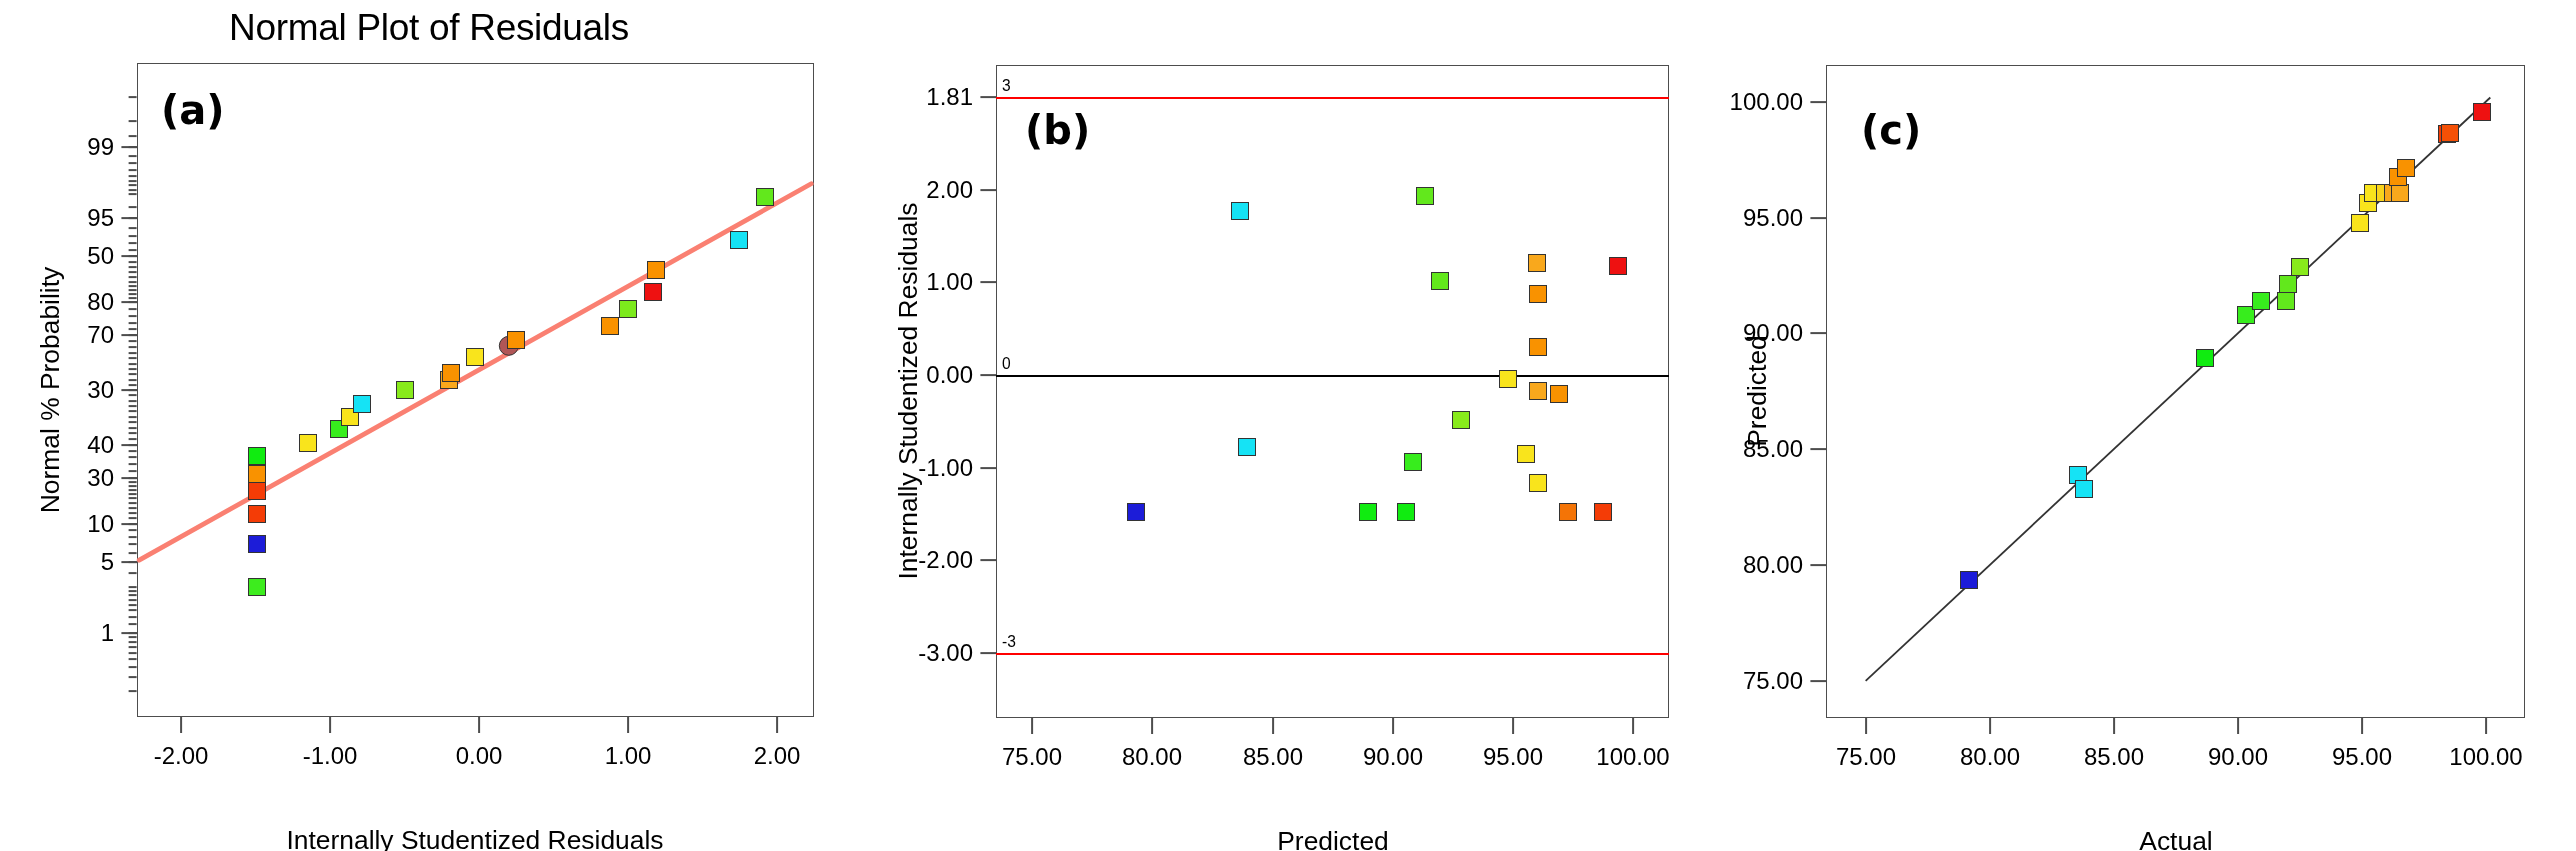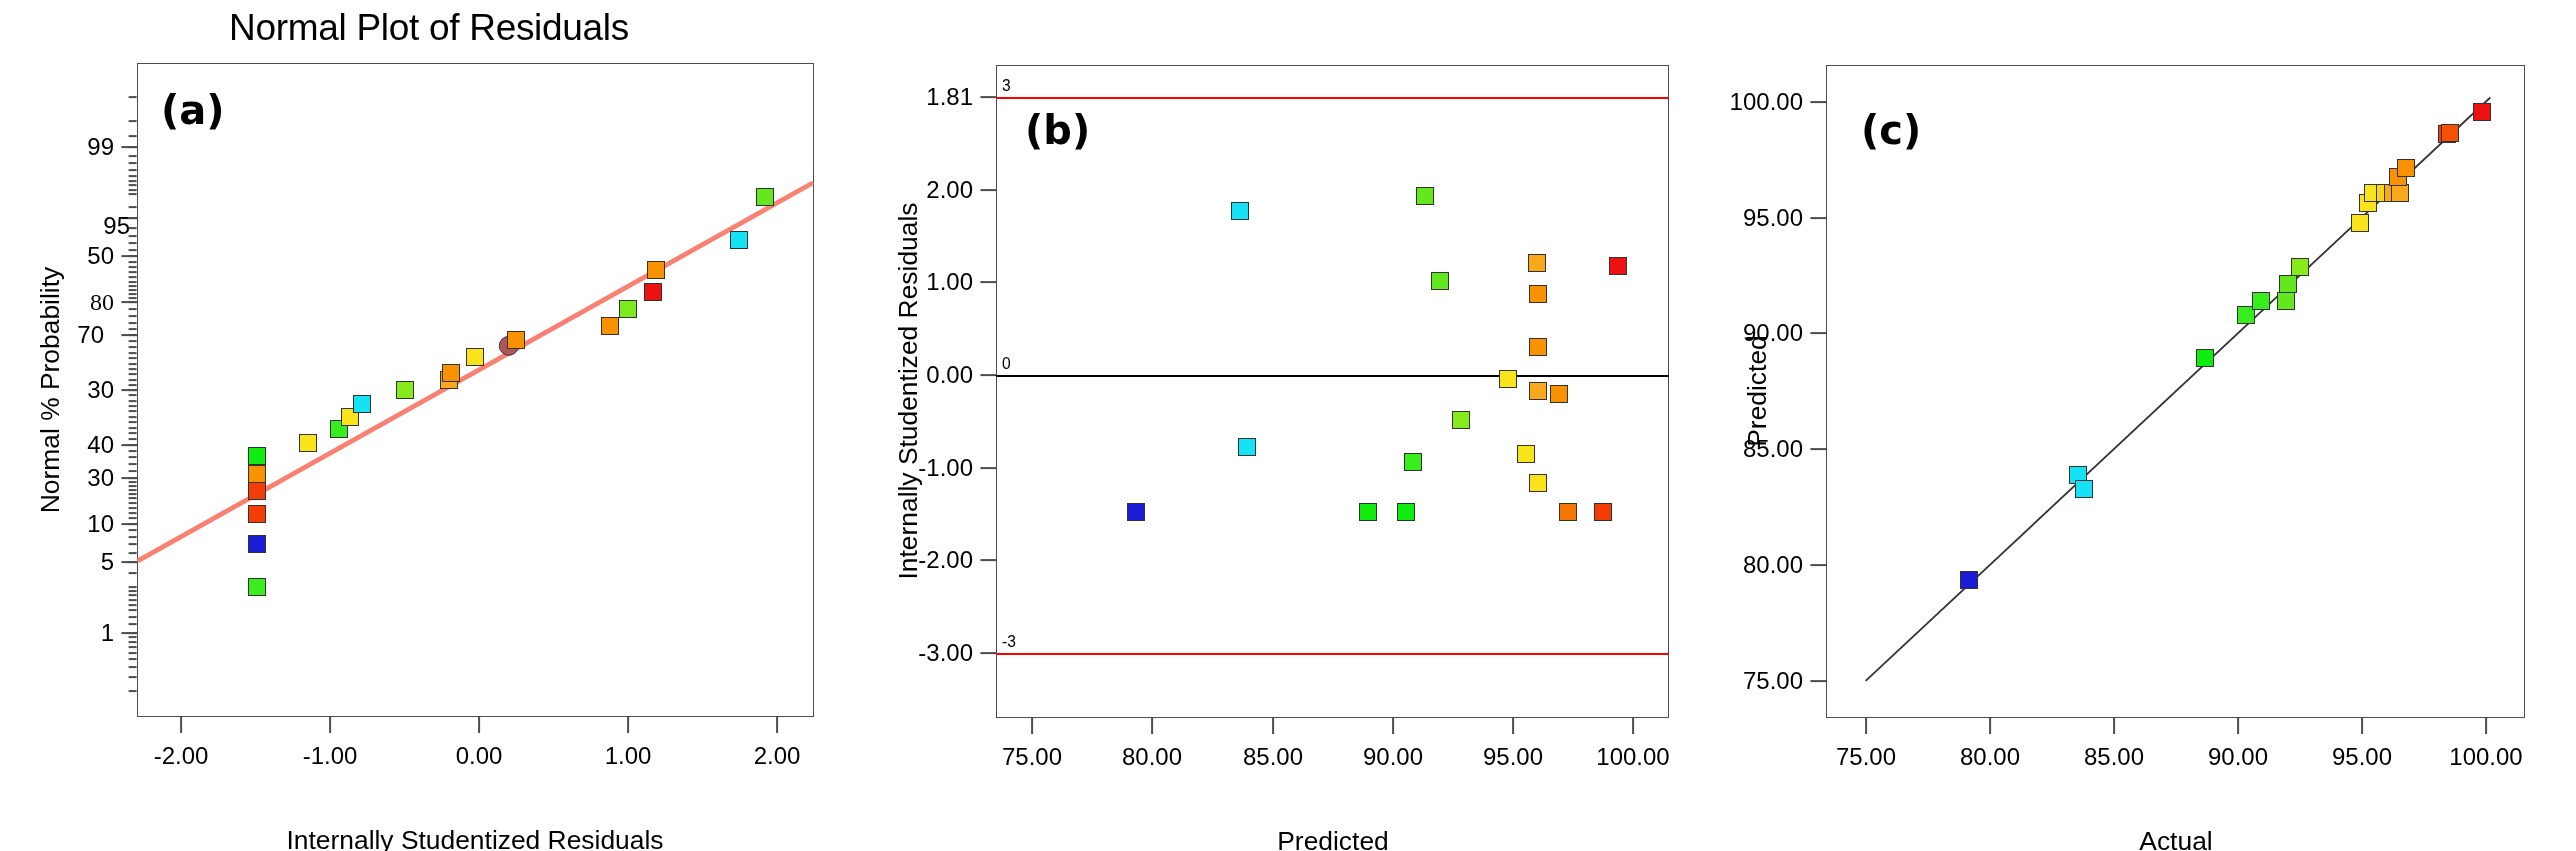--- a/index.html
+++ b/index.html
@@ -171,27 +171,27 @@
         <div class="marker" style="left: 628px; top: 309px; background: rgb(124, 234, 28);"></div>
         <div class="marker" style="left: 653px; top: 292px; background: rgb(238, 17, 17);"></div>
         <div class="marker" style="left: 656px; top: 270px; background: rgb(249, 146, 0);"></div>
         <div class="marker" style="left: 739px; top: 240px; background: rgb(21, 227, 245);"></div>
         <div class="marker" style="left: 765px; top: 197px; background: rgb(98, 232, 28);"></div>
       </div>
     <div id="yaxis-a">
         <div class="tick y" style="left: 137px; top: 147px;"></div>
         <div class="tick-label y" style="left: 114px; top: 147px;">99</div>
         <div class="tick y" style="left: 137px; top: 218px;"></div>
-        <div class="tick-label y" style="left: 130px; top: 218px; margin-top: 8px;">95</div>
+        <div class="tick-label y" style="left: 114px; top: 218px;">95</div>
         <div class="tick y" style="left: 137px; top: 256px;"></div>
         <div class="tick-label y" style="left: 114px; top: 256px;">50</div>
         <div class="tick y" style="left: 137px; top: 302px;"></div>
-        <div class="tick-label y" style="left: 114px; top: 302px; font-family: Liberation Serif, serif;">80</div>
+        <div class="tick-label y" style="left: 114px; top: 302px;">80</div>
         <div class="tick y" style="left: 137px; top: 335px;"></div>
-        <div class="tick-label y" style="left: 104px; top: 335px; text-align: right;">70</div>
+        <div class="tick-label y" style="left: 114px; top: 335px; text-align: right;">70</div>
         <div class="tick y" style="left: 137px; top: 390px;"></div>
         <div class="tick-label y" style="left: 114px; top: 390px;">30</div>
         <div class="tick y" style="left: 137px; top: 445px;"></div>
         <div class="tick-label y" style="left: 114px; top: 445px;">40</div>
         <div class="tick y" style="left: 137px; top: 478px;"></div>
         <div class="tick-label y" style="left: 114px; top: 478px;">30</div>
         <div class="tick y" style="left: 137px; top: 524px;"></div>
         <div class="tick-label y" style="left: 114px; top: 524px;">10</div>
         <div class="tick y" style="left: 137px; top: 562px;"></div>
         <div class="tick-label y" style="left: 114px; top: 562px;">5</div>

